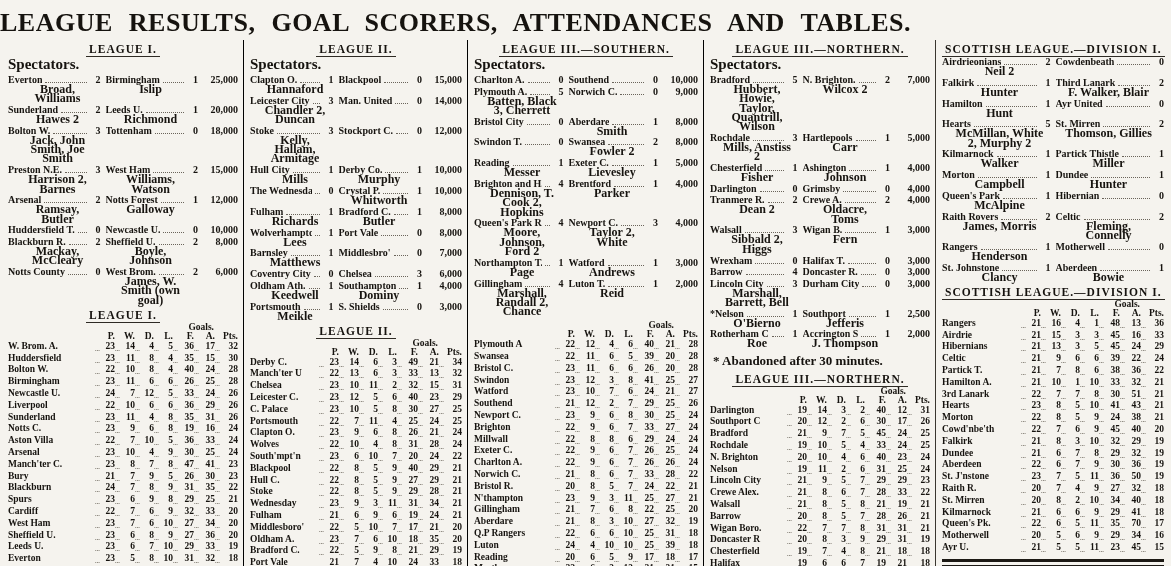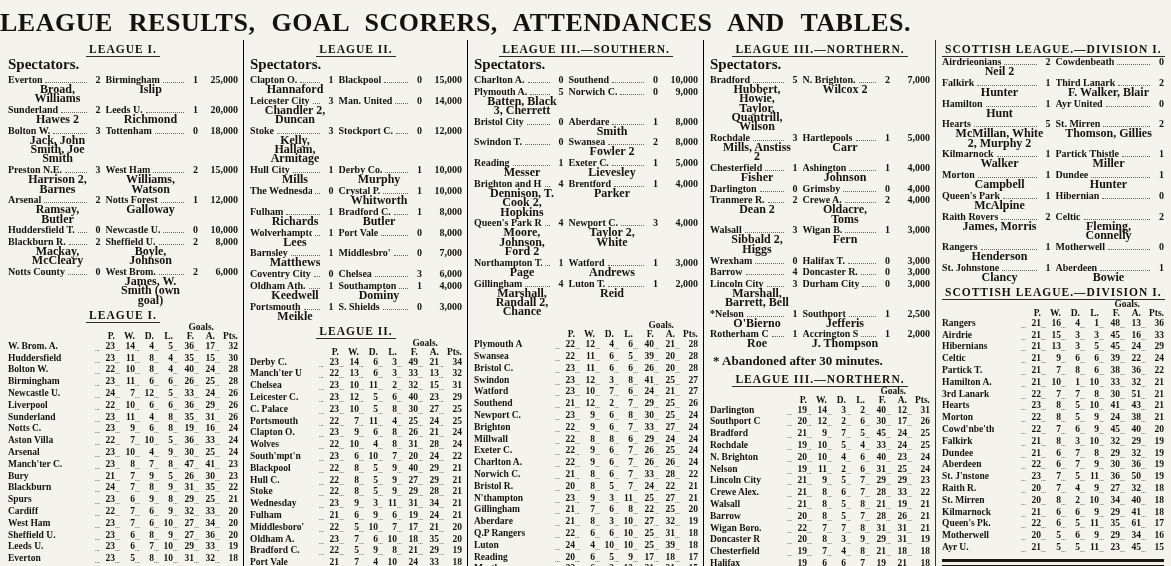--- a/index.html
+++ b/index.html
@@ -2081,21 +2081,21 @@
             <span class="tv">41</span>
             <span class="tv">18</span>
           </div>
           <div class="trow">
             <span class="tn">Queen's Pk.</span>
             <span class="tv">22</span>
             <span class="tv">6</span>
             <span class="tv">5</span>
             <span class="tv">11</span>
             <span class="tv">35</span>
-            <span class="tv">61</span>
+            <span class="tv">70</span>
             <span class="tv">17</span>
           </div>
           <div class="trow">
             <span class="tn">Motherwell</span>
             <span class="tv">20</span>
             <span class="tv">5</span>
             <span class="tv">6</span>
             <span class="tv">9</span>
             <span class="tv">29</span>
             <span class="tv">34</span>

